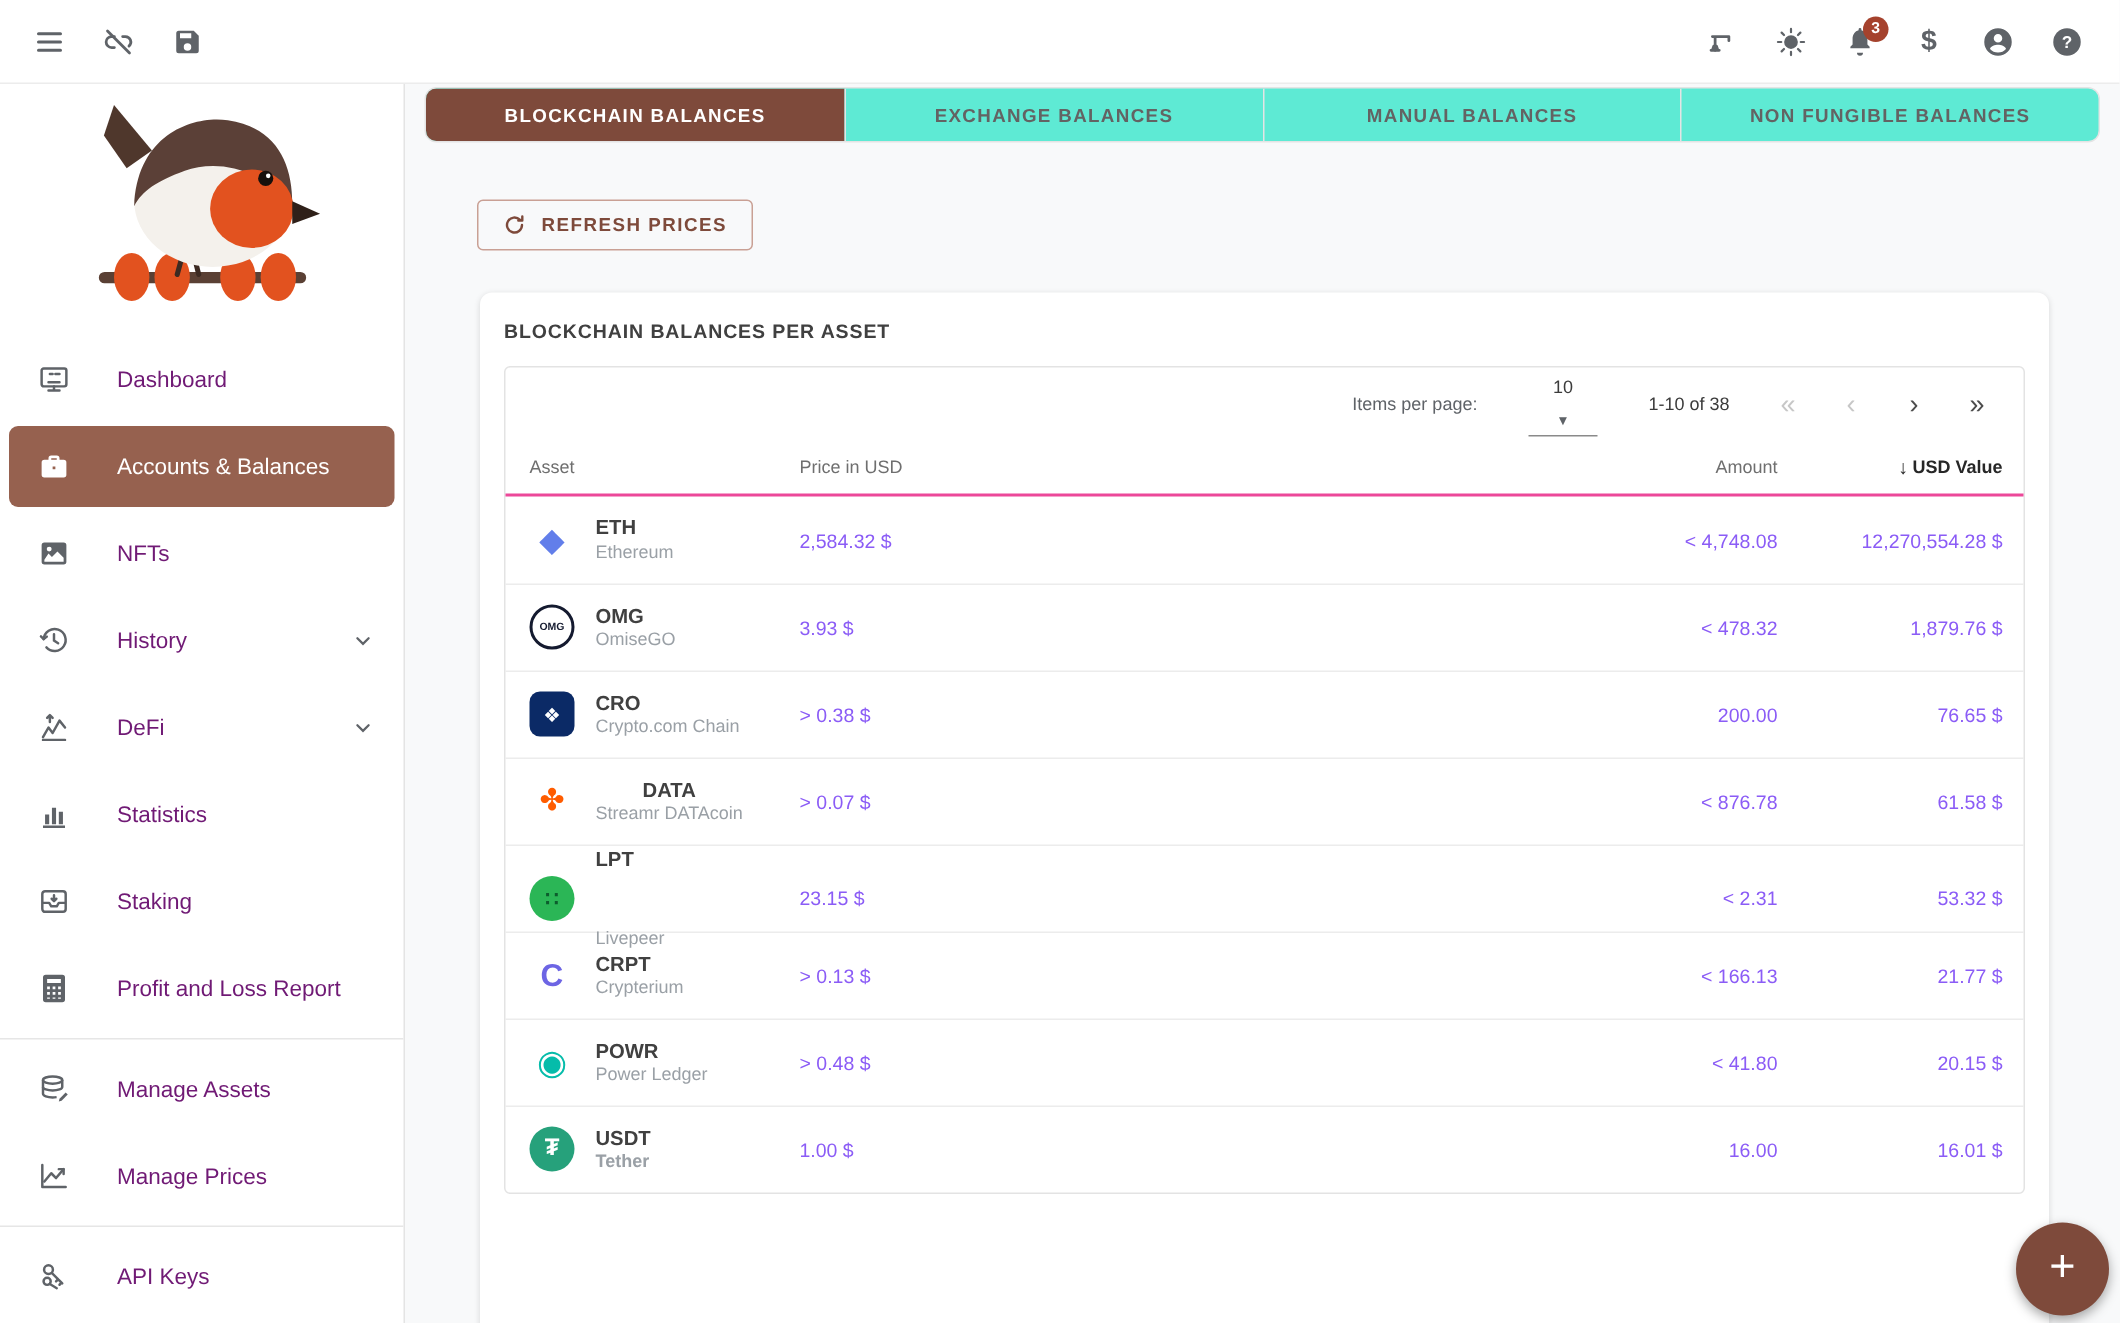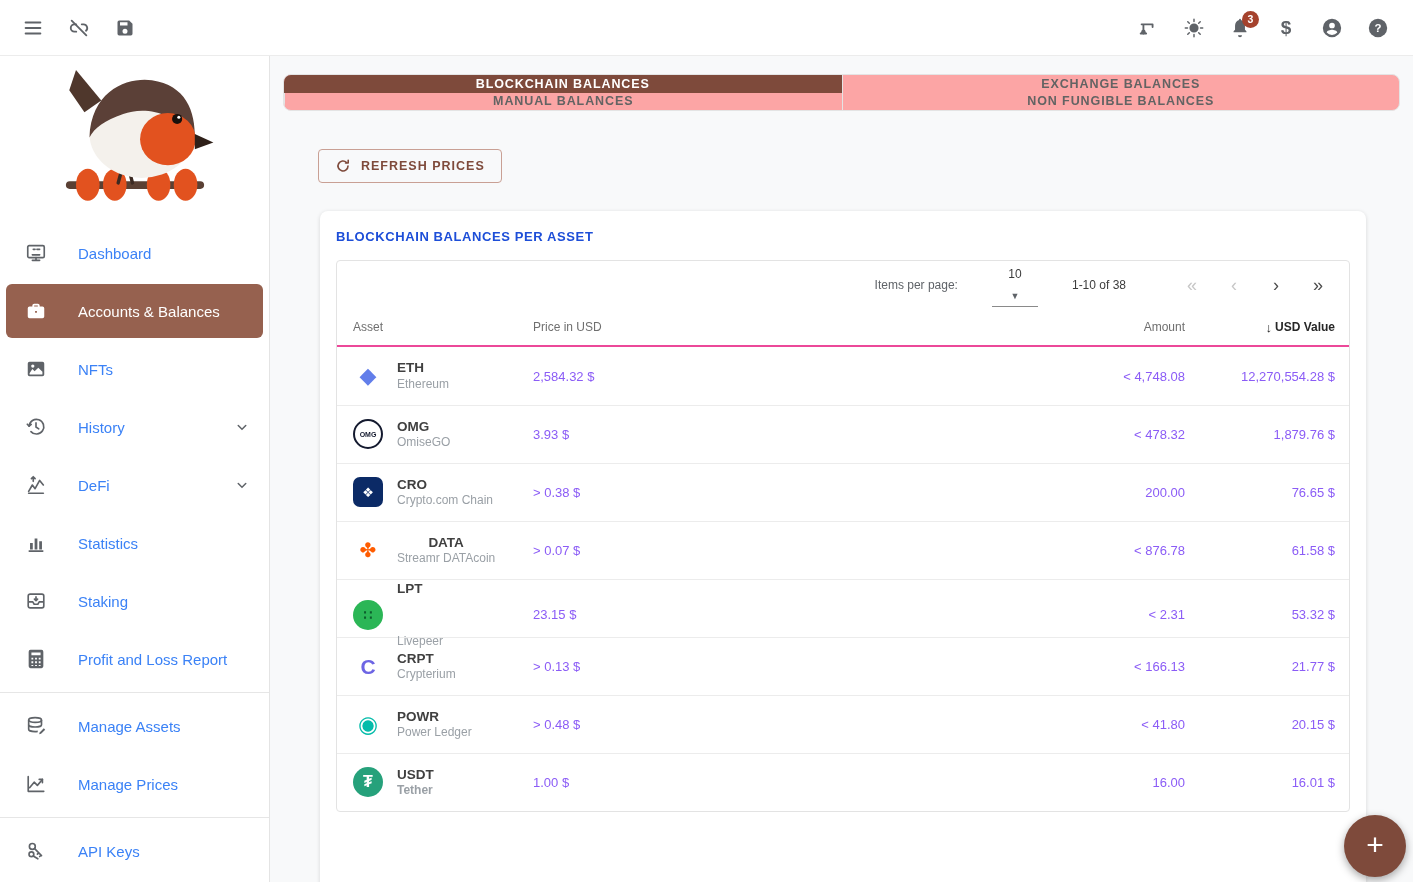--- a/index.html
+++ b/index.html
@@ -38,38 +38,38 @@
 
   
   .sidebar {
     width:270px; flex:none; background:#fff; border-right:1px solid #e4e4e4;
     display:flex; flex-direction:column; overflow:hidden;
   }
   .logo-wrap { height:168px; display:flex; align-items:center; justify-content:center; }
   .nav-item {
     height:58px; flex:none; display:flex; align-items:center;
     padding:0 18px 0 24px; gap:30px;
-    color:#3b82f6; font-size:15px; cursor:pointer;
+    color:#701a75; font-size:15px; cursor:pointer;
   }
   .nav-item .nicon { width:24px; height:24px; flex:none; color:#5f6368; display:flex; align-items:center; justify-content:center; }
   .nav-item .chev { margin-left:auto; color:#5f6368; display:flex; }
   .nav-item.active {
     background:#96614f; color:#fff; border-radius:6px;
     margin:2px 6px; height:54px; padding:0 12px 0 18px;
   }
   .nav-item.active .nicon { color:#fff; }
   .nav-divider { height:1px; background:#e6e6e6; margin:4px 0; flex:none; }
 
   
   .main { flex:1; position:relative; background:#f8f9fa; overflow:hidden; }
 
   .tabs {
-    margin:18px 13px 0; height:37px;
-    display:grid; grid-template-columns:repeat(2,1fr);
-    background:#fca5a5; border:1px solid #e4e4e4; border-radius:8px; overflow:hidden;
+    margin:2px 13px 0; height:37px;
+    display:grid; grid-template-columns:repeat(4,1fr);
+    background:#5eead4; border:1px solid #e4e4e4; border-radius:8px; overflow:hidden;
   }
   .tab {
     display:flex; align-items:center; justify-content:center;
     font-size:12.5px; font-weight:600; letter-spacing:.9px;
     color:#636363; cursor:pointer; border-left:1px solid #e4e4e4;
   }
   .tab:first-child { border-left:none; }
   .tab.active { background:#7e4a3b; color:#fff; }
 
   .refresh-btn {
@@ -78,36 +78,36 @@
     background:transparent; border:1px solid #c9a094; border-radius:4px;
     color:#7e4a3b; font-size:12.5px; font-weight:700; letter-spacing:1px;
     cursor:pointer; font-family:inherit;
   }
 
   .card {
     margin:28px 47px 0 50px; background:#fff;
     border-radius:8px; box-shadow:0 1px 4px rgba(0,0,0,.14);
     padding:18px 16px 0; height:720px;
   }
-  .card-title { font-size:13px; font-weight:600; letter-spacing:.6px; color:#1d4ed8; }
+  .card-title { font-size:13px; font-weight:600; letter-spacing:.6px; color:#404040; }
 
   .table-wrap { margin-top:16px; border:1px solid #e3e3e3; border-radius:4px; background:#fff; }
 
   .pagination {
     height:48px; display:flex; align-items:center; justify-content:flex-end;
     padding-right:14px; font-size:12px; color:#5f6368;
   }
   .pg-label { margin-right:34px; }
   .pg-select {
     display:flex; align-items:center; gap:10px; justify-content:space-between;
     width:46px; padding:3px 2px 5px; border-bottom:1px solid #8a8a8a;
     color:#3c3c3c; cursor:pointer; margin-right:34px;flex-direction:column;
   }
   .pg-select .caret { font-size:9px; color:#5f6368; }
-  .pg-range { margin-right:49px; color:#3c3c3c; }
+  .pg-range { margin-right:22px; color:#3c3c3c; }
   .pg-arrows { display:flex; align-items:center; gap:8px; }
   .pg-btn {
     width:34px; height:34px; display:flex; align-items:center; justify-content:center;
     font-size:18px; color:#4d4d4d; cursor:pointer; background:none; border:none; font-family:inherit;
   }
   .pg-btn.disabled { color:#c7c7c7; cursor:default; }
 
   .thead, .trow {
     display:grid; grid-template-columns:180px 240px 1fr 150px;
     align-items:center; padding:0 14px 0 16px;

